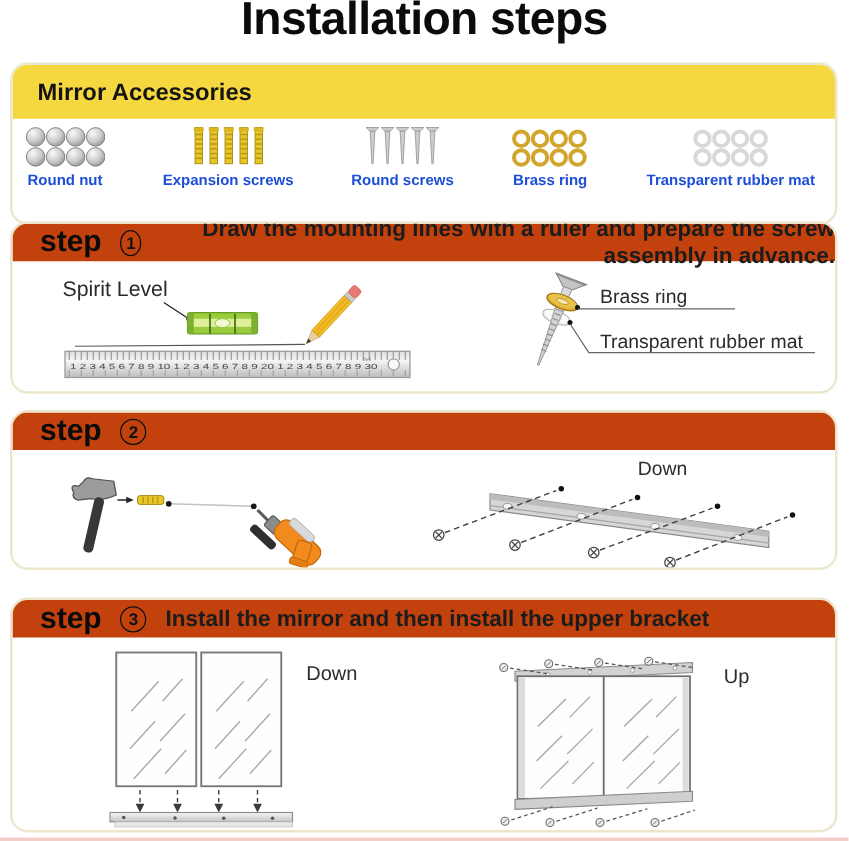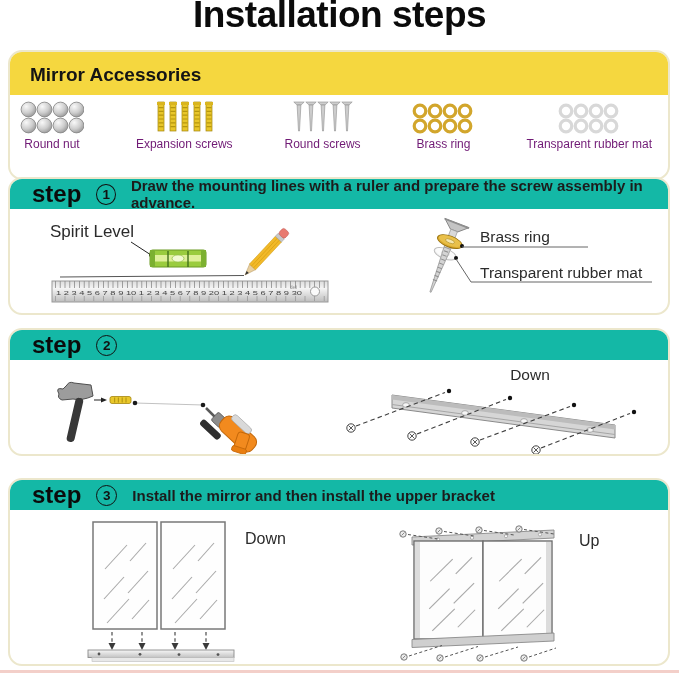--- a/index.html
+++ b/index.html
@@ -8,30 +8,30 @@
   .title{position:absolute;top:-6px;left:0;width:100%;text-align:center;margin:0;
          font-size:37px;font-weight:800;color:#0b0b0b;letter-spacing:-0.5px;}
   .card{position:absolute;left:8px;width:662px;background:#fff;border:2px solid #ECE7CC;
         border-radius:14px;box-sizing:border-box;overflow:hidden;}
   .card-header{background:#F5D73F;}
   .accessories{top:50px;height:130px;}
   .acc-header{height:43px;line-height:45px;padding-left:20px;font-size:19px;font-weight:700;color:#141414;}
   .acc-items{display:flex;justify-content:space-between;align-items:flex-end;padding:6px 16px 9px 10px;}
   .acc-item{display:flex;flex-direction:column;align-items:center;gap:3px;}
   .acc-icon svg{display:block;}
-  .acc-label{font-size:12px;color:#701a75;white-space:nowrap;}
+  .acc-label{font-size:12px;color:#1d4ed8;white-space:nowrap;font-weight:bold;}
   .step1{top:177px;height:138px;}
   .step2{top:328px;height:128px;}
   .step3{top:478px;height:188px;}
-  .step-header{height:30px;background:#14b8a6;display:flex;align-items:center;}
+  .step-header{height:30px;background:#c2410c;display:flex;align-items:center;text-align:right;}
   .step-word{font-size:24px;font-weight:800;color:#0b0b0b;margin-left:22px;line-height:1;}
   .step-num{width:21px;height:21px;border:1.6px solid #111;border-radius:50%;box-sizing:border-box;
             display:inline-flex;align-items:center;justify-content:center;
             font-size:13.5px;font-weight:600;color:#111;margin-left:15px;}
-  .step-desc{font-size:15px;font-weight:600;color:#1c1c1c;margin-left:15px;}
+  .step-desc{font-size:18px;font-weight:600;color:#1c1c1c;margin-left:15px;}
   svg.illus{position:absolute;left:0;top:0;width:100%;height:100%;display:block;}
   .illus text{font-family:"Liberation Sans","DejaVu Sans",sans-serif;}
   .bottom-edge{position:absolute;left:0;top:670px;width:679px;height:3px;background:#f3cfc9;}
 </style>
 </head>
 <body>
 
 <div class="page">
 
   <svg width="0" height="0" style="position:absolute" aria-hidden="true">

